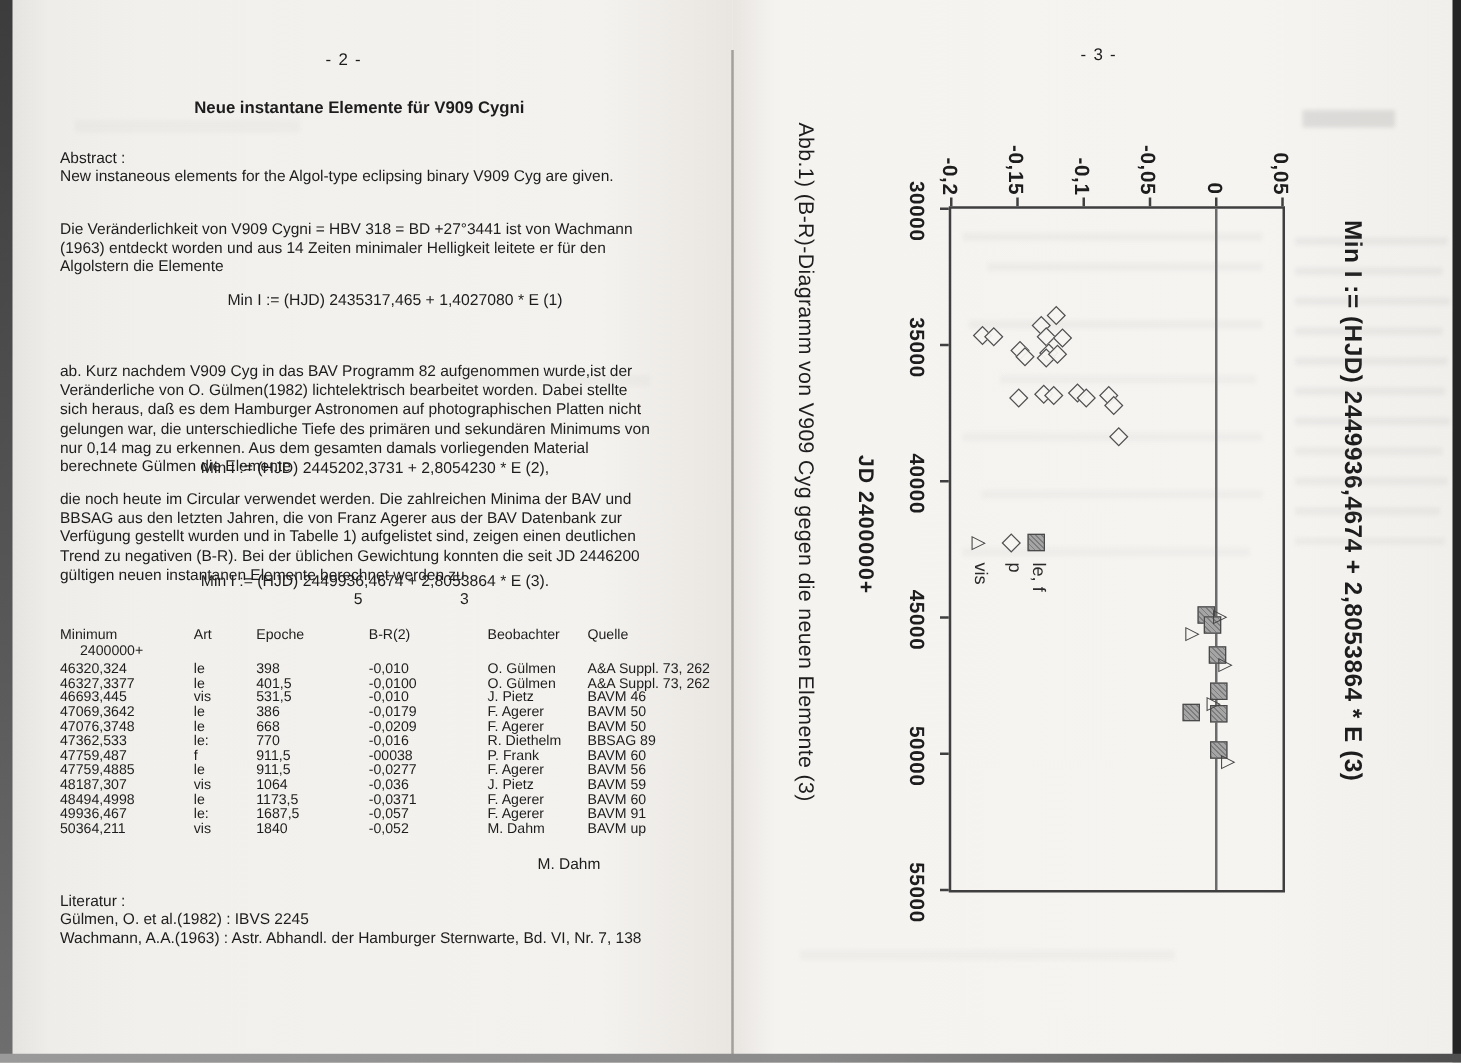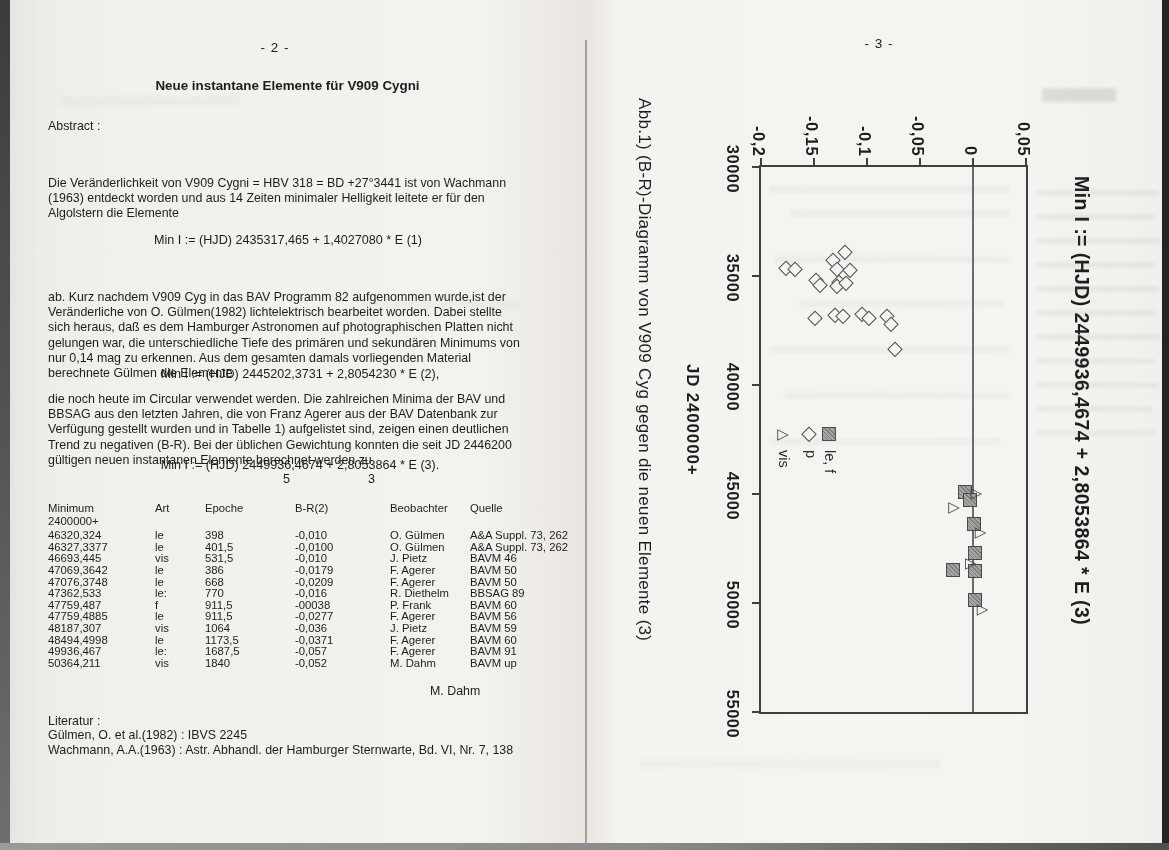--- a/index.html
+++ b/index.html
@@ -49,26 +49,27 @@
 <body>
 
 <div id="scan">
 
   <div id="left-page">
     <div class="abs" style="left:235px;top:40px;width:80px;font-size:13.5px;letter-spacing:1px;text-align:center;">-  2  -</div>
 
     <div class="abs bold centered" style="left:30px;top:78px;width:515px;font-size:13.4px;">Neue instantane Elemente für V909 Cygni</div>
 
     <div class="abs body-text" style="left:48px;top:119px;width:520px;">Abstract :</div>
+    <div class="abs body-text" style="left:48px;top:134px;width:520px;">New instaneous elements for the Algol-type eclipsing binary V909 Cyg are given.</div>
 
     <div class="abs body-text" style="left:48px;top:176px;width:530px;">Die Veränderlichkeit von V909 Cygni = HBV 318 = BD +27°3441 ist von Wachmann
 (1963) entdeckt worden und aus 14 Zeiten minimaler Helligkeit leitete er für den
 Algolstern die Elemente</div>
 
-    <div class="abs centered eq" style="left:28px;top:233px;width:520px;">Min I := (HJD) 2435317,465 + 1,4027080 * E  (1)</div>
+    <div class="abs centered eq" style="left:56px;top:233px;width:520px;">Min I := (HJD) 2435317,465 + 1,4027080 * E  (1)</div>
 
     <div class="abs body-text" style="left:48px;top:278px;width:540px;margin-top:12px;">ab. Kurz nachdem V909 Cyg in das BAV Programm 82 aufgenommen wurde,ist der
 Veränderliche von O. Gülmen(1982) lichtelektrisch bearbeitet worden. Dabei stellte
 sich heraus, daß es dem Hamburger Astronomen auf photographischen Platten nicht
 gelungen war, die unterschiedliche Tiefe des primären und sekundären Minimums von
 nur 0,14 mag zu erkennen. Aus dem gesamten damals vorliegenden Material
 berechnete Gülmen die Elemente</div>
 
     <div class="abs centered eq" style="left:40px;top:367px;width:520px;">Min I := (HJD) 2445202,3731 + 2,8054230 * E  (2),</div>
 
@@ -84,21 +85,21 @@
 
     <div id="minima-table">
         <div class="trow" style="margin-bottom: 1px; align-items: flex-end;">
           <span class="c0">Minimum</span>
           <span class="c1">Art</span>
           <span class="c2">Epoche</span>
           <span class="c3">B-R(2)</span>
           <span class="c4">Beobachter</span>
           <span class="c5">Quelle</span>
         </div>
-        <div style="margin-bottom: 3px;">2400000+</div>
+        <div style="margin-bottom: 3px; margin-left: 16px;">2400000+</div>
         <div class="trow">
           <span class="c0">46320,324</span>
           <span class="c1">le</span>
           <span class="c2">398</span>
           <span class="c3">-0,010</span>
           <span class="c4">O. Gülmen</span>
           <span class="c5">A&amp;A Suppl. 73, 262</span>
         </div>
         <div class="trow">
           <span class="c0">46327,3377</span>

